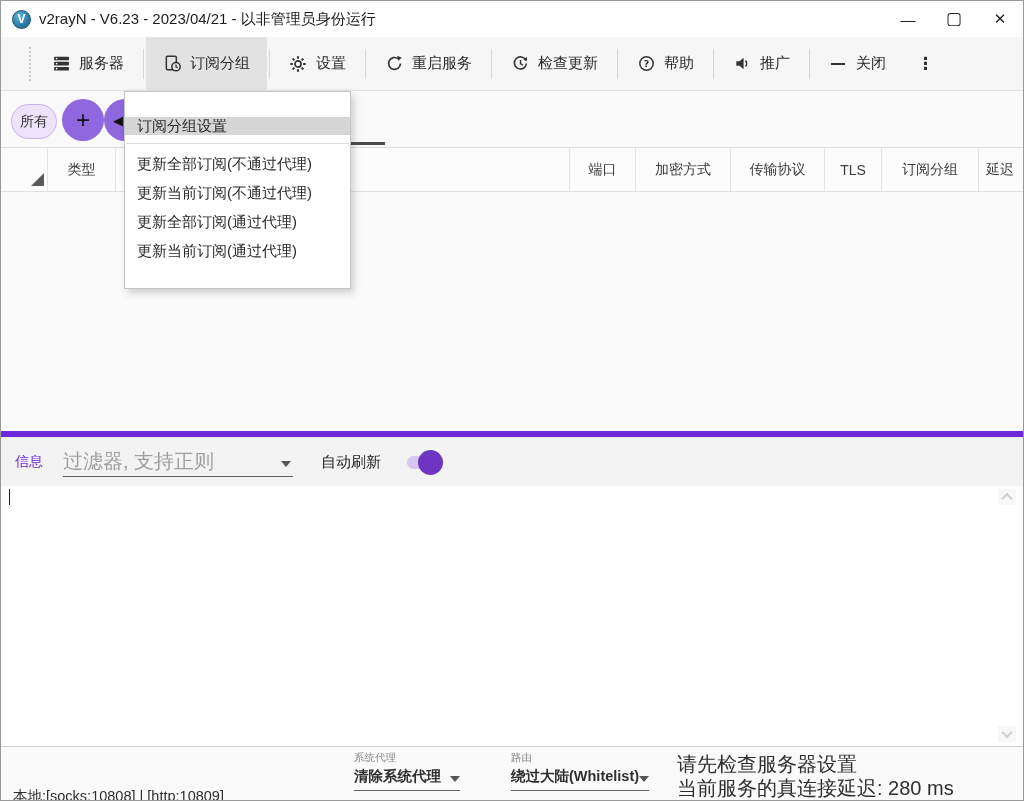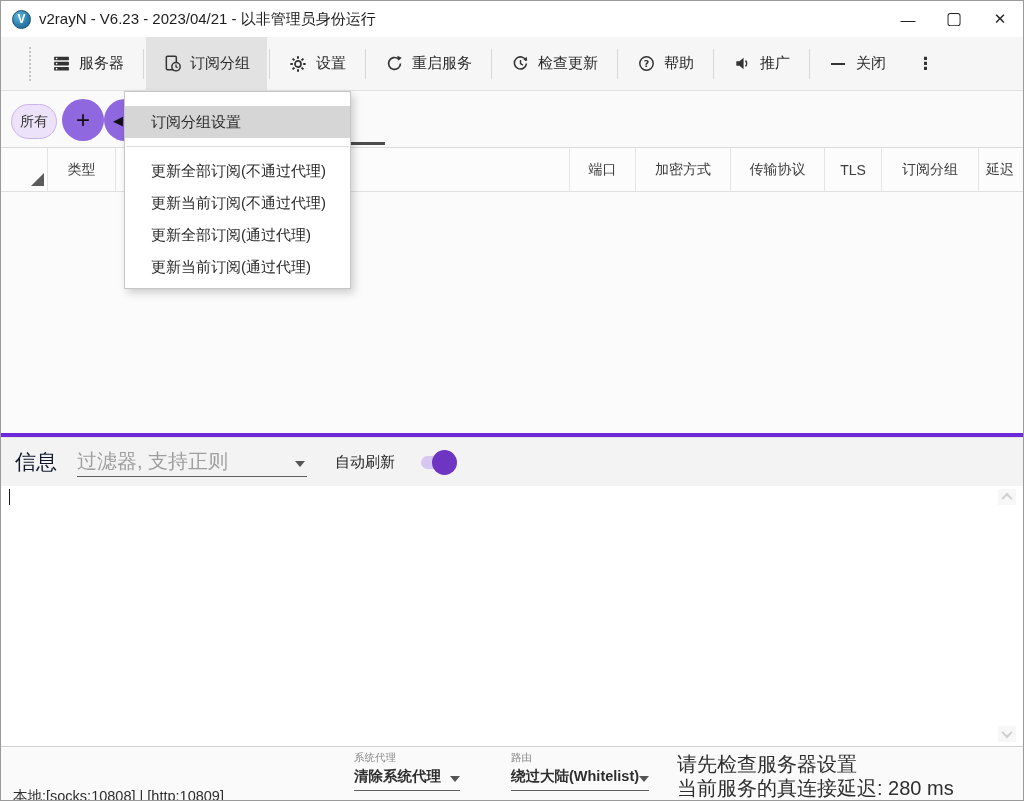--- a/index.html
+++ b/index.html
@@ -40,34 +40,34 @@
     background:#ece3fa; border:1.5px solid #c9b2ee; border-radius:18px;
     display:flex; align-items:center; justify-content:center; font-size:14px; color:#333; }
   .circle-btn{ position:absolute; width:42px; height:42px; border-radius:50%;
     background:#8f67df; border:none; color:#111; display:flex; align-items:center;
     justify-content:center; cursor:default; }
   .btn-add{ left:61px; top:8px; font-size:24px; font-weight:400; }
   .btn-nav{ left:103px; top:8px; font-size:13px; justify-content:flex-start; padding-left:9px; }
   .tab-underline{ position:absolute; left:350px; top:51px; width:34px; height:2.5px; background:#4c4c4c; }
   
   .srv-table{ position:absolute; left:0; top:146px; width:100%; height:290px;
-    background:#fbfbfb; border-top:1px solid #dcdcdc; border-bottom:4px solid #6d28d9; }
+    background:#fbfbfb; border-top:1px solid #dcdcdc; border-bottom:6px solid #6d28d9; }
   .srv-head{ display:flex; height:44px; background:#fcfcfc; border-bottom:1px solid #e0e0e0; }
   .hcell{ border-right:1px solid #e4e4e4; display:flex; align-items:center;
     justify-content:center; font-size:14px; color:#3c3c3c; overflow:hidden; position:relative; white-space:nowrap; }
   .hcell.corner{ width:47px; }
   .corner-tri{ position:absolute; right:3px; bottom:5px; width:0; height:0;
     border-right:13px solid #5b5b5b; border-top:13px solid transparent; }
   .w-type{width:68px;} .w-wide{width:454px; border-right:1px solid #e4e4e4;}
   .w-port{width:66px;} .w-enc{width:95px;} .w-trans{width:94px;}
   .w-tls{width:57px;} .w-group{width:97px;} .w-delay{width:46px; flex:1; border-right:none; justify-content:flex-start; padding-left:7px;}
   
   .inforow{ position:absolute; left:0; top:436px; width:100%; height:49px;
     background:#f3f3f3; border-top:1px solid #e6e6e6; display:flex; align-items:center; }
-  .info-label{ margin-left:14px; font-size:21px; color:#0f172a; }
+  .info-label{ margin-left:14px; font-size:14px; color:#6d28d9; }
   .filter-wrap{ position:relative; margin-left:20px; width:230px; border-bottom:1px solid #5f5f5f; height:30px; }
   .filter-input{ width:205px; border:none; background:transparent; font-size:20px;
     color:#333; height:28px; outline:none; font-family:inherit; }
   .filter-input::placeholder{ color:#9e9e9e; opacity:1; }
   .dd-arrow{ position:absolute; right:2px; bottom:9px; width:0; height:0;
     border-left:5px solid transparent; border-right:5px solid transparent; border-top:6px solid #555; }
   .autorefresh-label{ margin-left:28px; font-size:15px; color:#222; }
   .toggle{ position:relative; margin-left:26px; width:32px; height:13px;
     border-radius:7px; background:#d7c5f2; cursor:default; }
   .toggle-knob{ position:absolute; right:-4px; top:-6px; width:25px; height:25px;
@@ -90,22 +90,22 @@
   .combo-box{ position:relative; border-bottom:1px solid #5f5f5f; padding:2px 18px 4px 0; }
   .combo-value{ font-size:14.5px; color:#2e2e2e; font-weight:600; white-space:nowrap;margin-top:41px; }
   .combo-box .dd-arrow{ bottom:8px; right:0; }
   .combo-sys{ left:353px; width:106px; } .combo-sys .combo-box{ width:106px; }
   .combo-route{ left:510px; width:138px; } .combo-route .combo-box{ width:138px; }
   .st-right{ position:absolute; left:676px; top:5px; font-size:20px; color:#2e2e2e; line-height:24px; }
   
   .ctx-menu{ position:absolute; left:123px; top:90px; width:227px; height:198px;
     background:#ffffff; border:1px solid #c6c6c6; box-shadow:3px 4px 8px rgba(0,0,0,0.18);
     z-index:20; padding-top:14px; }
-  .menu-item{ height:32px; display:flex; align-items:center; padding-left:26px;
-    font-size:15px; color:#2b2b2b; cursor:default; white-space:nowrap; }
+  .menu-item{ height:18px; display:flex; align-items:center; padding-left:12px;
+    font-size:15px; color:#2b2b2b; cursor:default; white-space:nowrap;margin-top:11px; }
   .menu-item.highlight{ background:#d6d6d6; }
   .menu-sep{ height:1px; background:#dcdcdc; margin:8px 1px 8px 1px; }
 </style>
 </head>
 <body>
 
 <div class="window">
 
   <div class="titlebar">
     <div class="app-icon">V</div>

